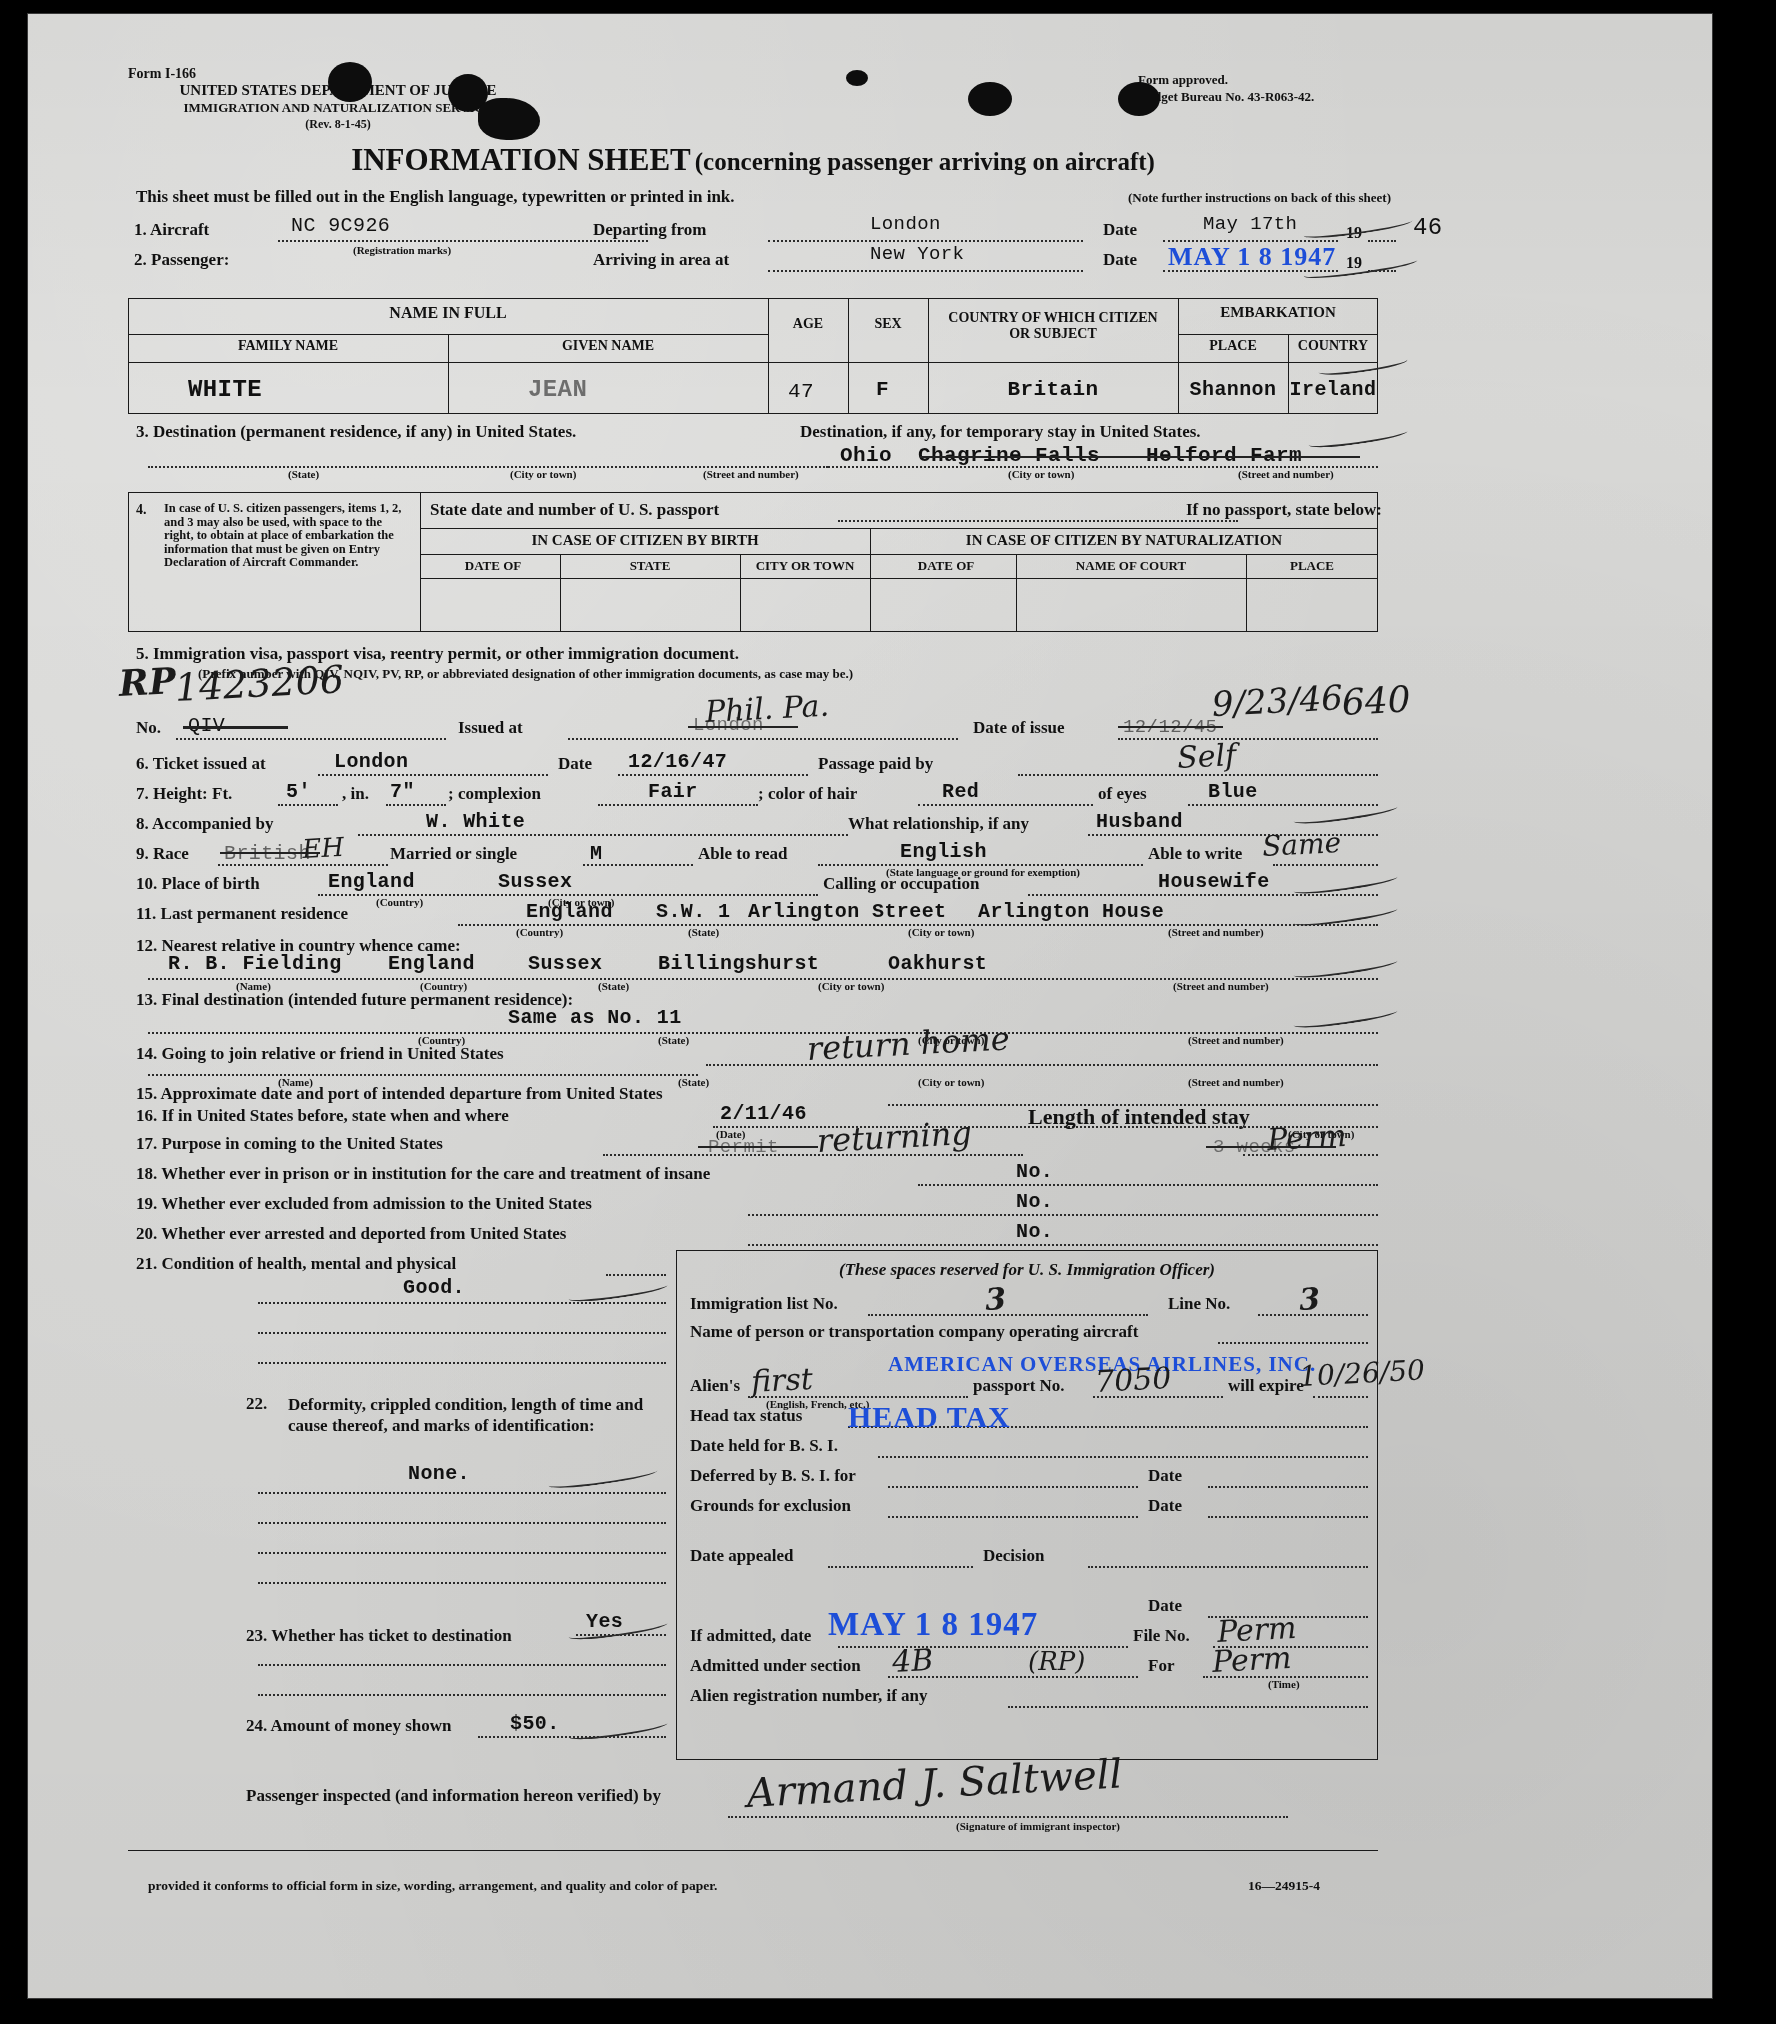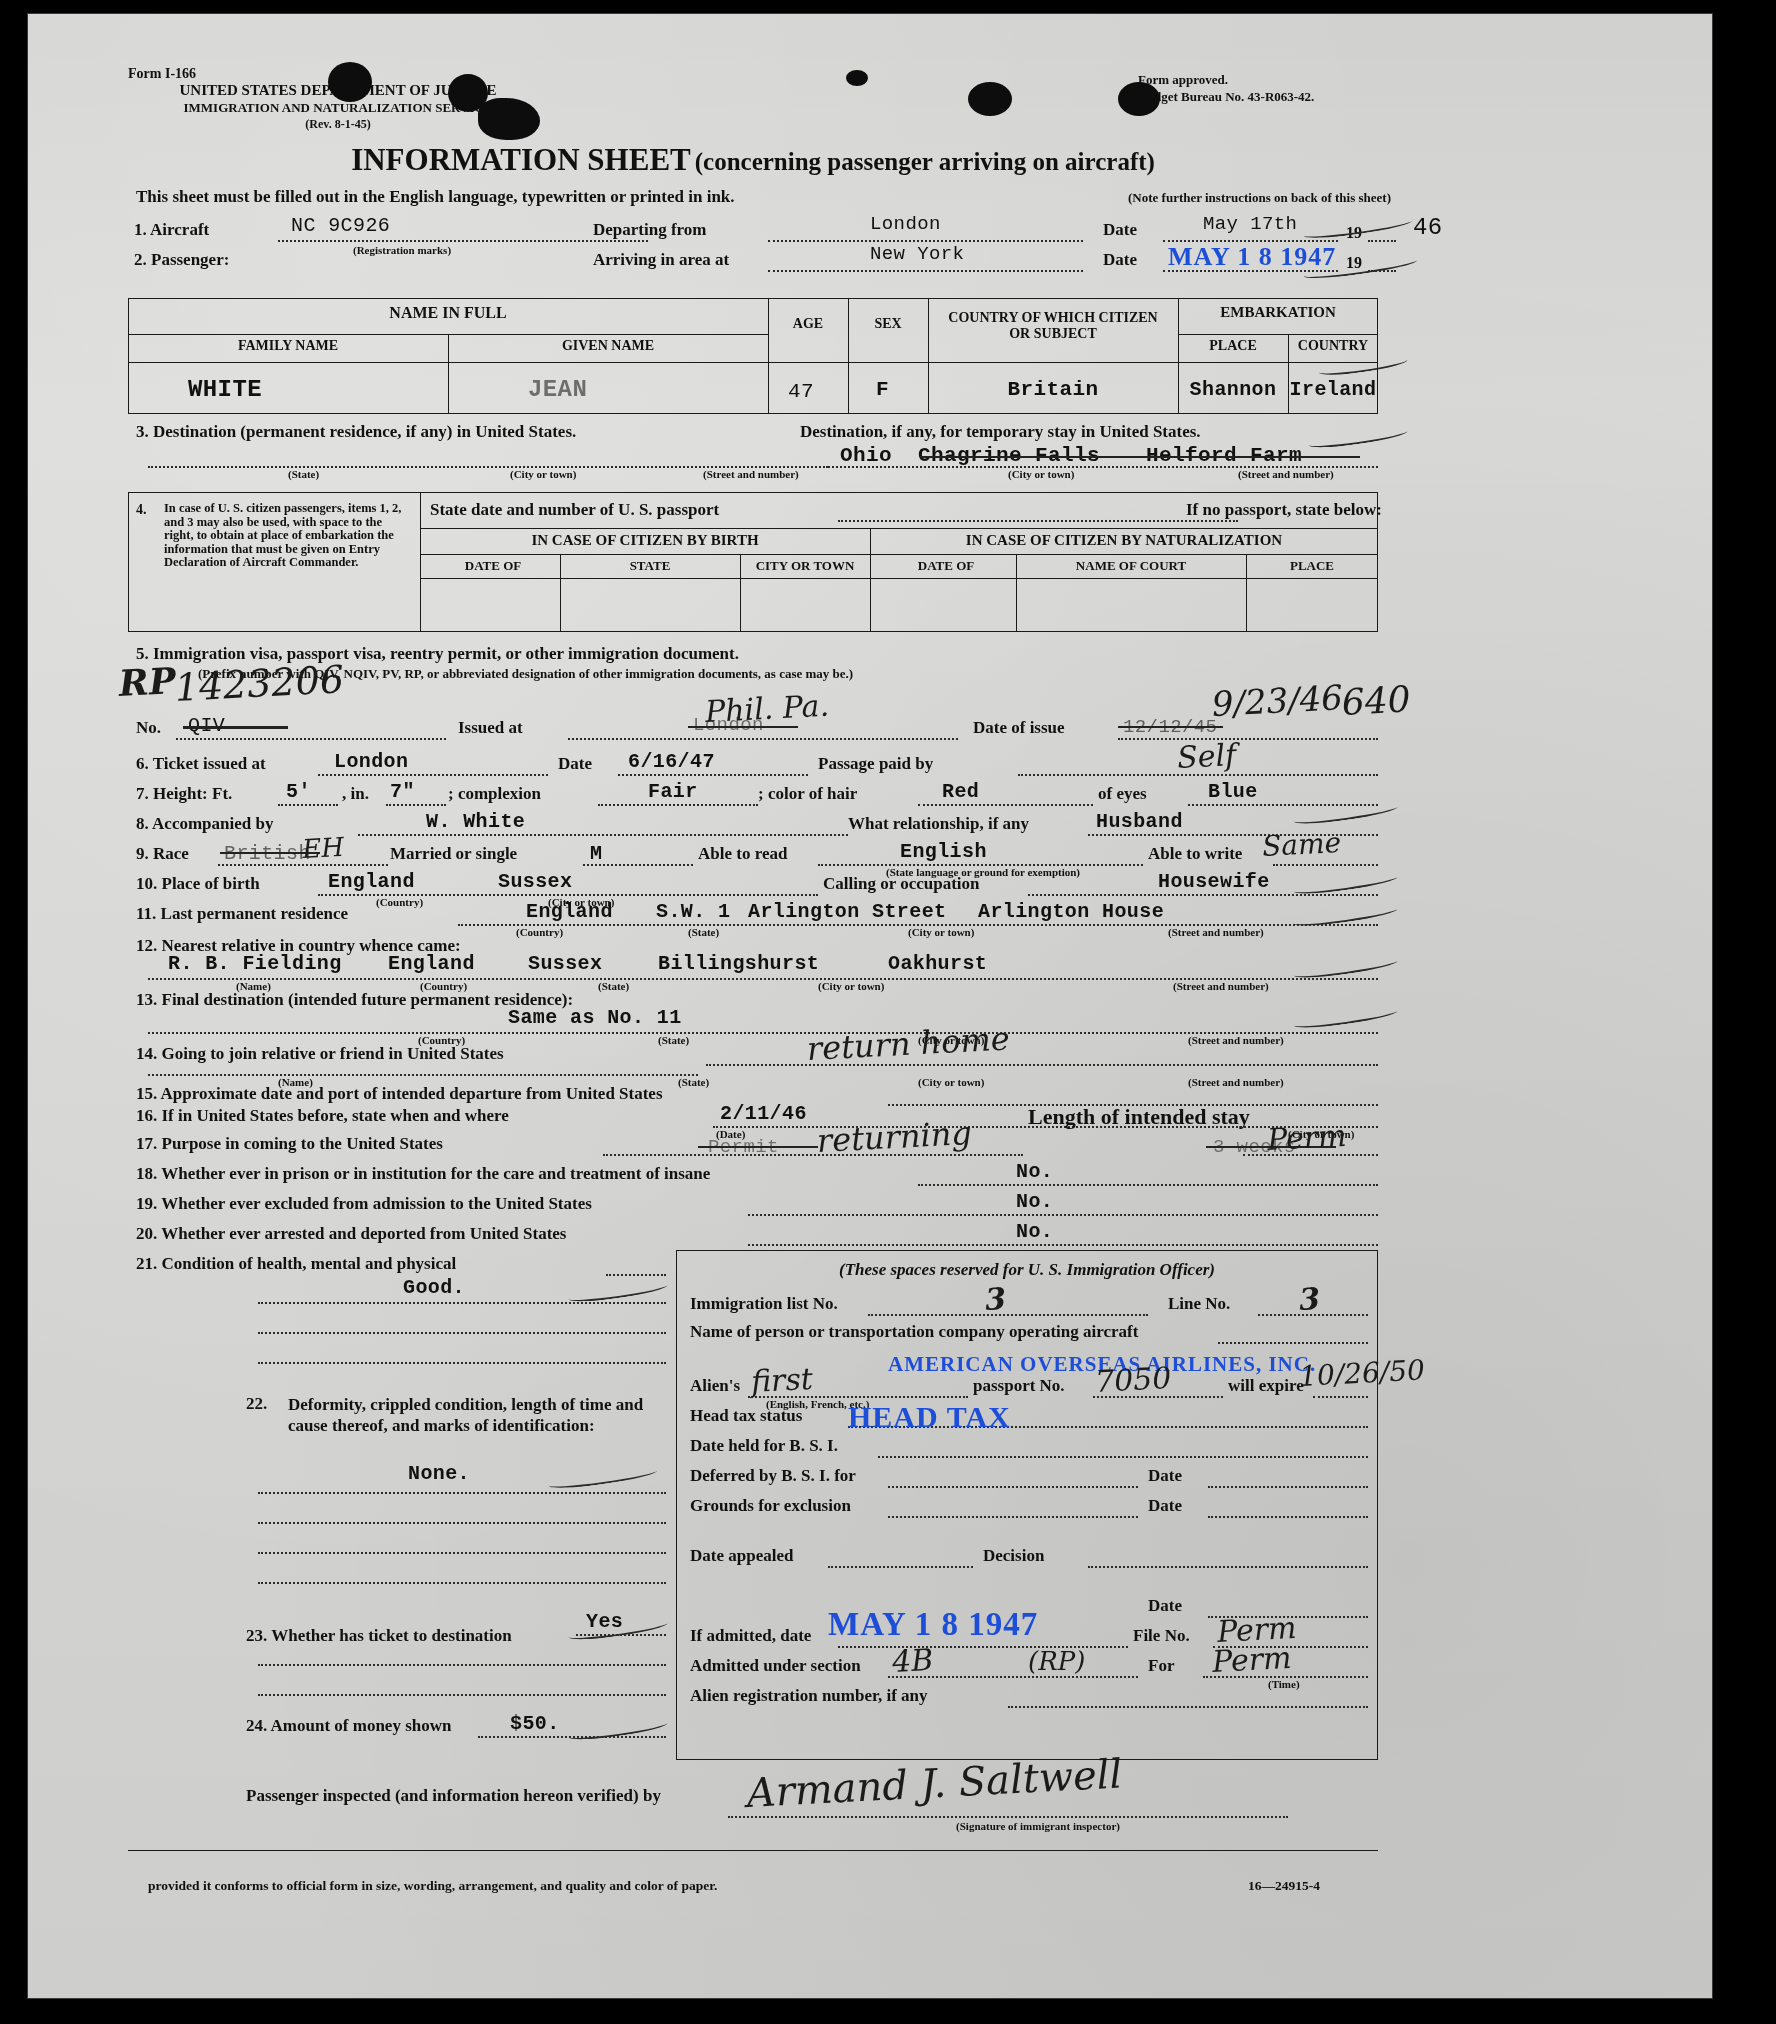--- a/index.html
+++ b/index.html
@@ -253,21 +253,21 @@
     <div class="blk tw" style="left:995px; top:662px; font-size:19px; opacity:0.6;">12/12/45</div>
     <div class="strike" style="left:990px; top:672px; width:105px;"></div>
     <div class="blk hw" style="left:1085px; top:630px; font-size:34px;">9/23/46</div>
     <div class="blk hw" style="left:1215px; top:628px; font-size:36px;">640</div>
 
     <div class="blk t b" style="left:8px; top:700px; font-size:17px;">6. Ticket issued at</div>
     <div class="blk dots" style="left:190px; top:720px; width:230px;"></div>
     <div class="blk tw b" style="left:206px; top:696px; font-size:20px;">London</div>
     <div class="blk t b" style="left:430px; top:700px; font-size:17px;">Date</div>
     <div class="blk dots" style="left:490px; top:720px; width:190px;"></div>
-    <div class="blk tw b" style="left:500px; top:696px; font-size:20px;">6/16/47</div>
+    <div class="blk tw b" style="left:500px; top:696px; font-size:20px;">12/16/47</div>
     <div class="blk t b" style="left:690px; top:700px; font-size:17px;">Passage paid by</div>
     <div class="blk dots" style="left:890px; top:720px; width:360px;"></div>
     <div class="blk hw" style="left:1050px; top:686px; font-size:30px;">Self</div>
 
     <div class="blk t b" style="left:8px; top:730px; font-size:17px;">7. Height: Ft.</div>
     <div class="blk dots" style="left:150px; top:750px; width:60px;"></div>
     <div class="blk tw b" style="left:158px; top:726px; font-size:20px;">5'</div>
     <div class="blk t b" style="left:214px; top:730px; font-size:17px;">, in.</div>
     <div class="blk dots" style="left:258px; top:750px; width:60px;"></div>
     <div class="blk tw b" style="left:262px; top:726px; font-size:20px;">7"</div>

